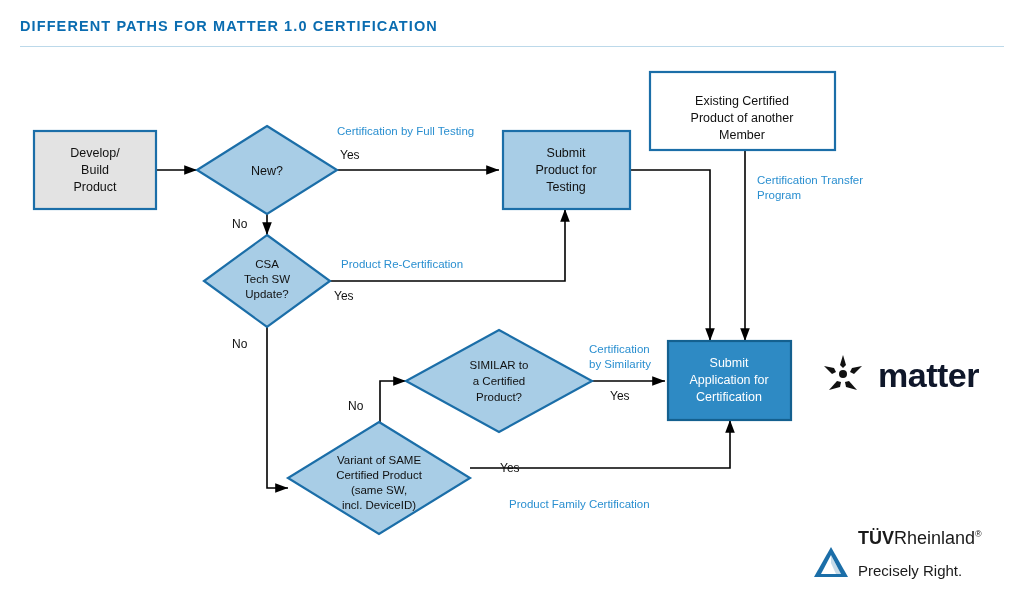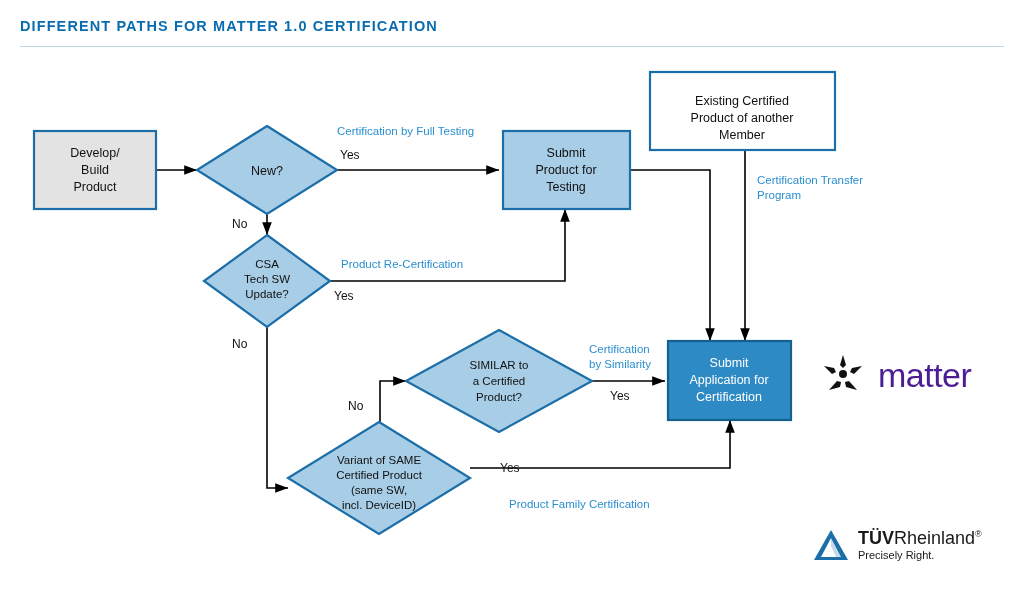--- a/index.html
+++ b/index.html
@@ -98,50 +98,51 @@
     position: absolute;
     left: 820px;
     top: 352px;
     display: flex;
     align-items: center;
     gap: 12px;
   }
   #matter-word {
     font-family: "Liberation Sans", sans-serif;
     font-size: 34px;
-    color: #4c1d95;
+    color: #0f172a;
     letter-spacing: -0.5px;
+    font-weight: bold;
   }
   #tuv-logo {
     position: absolute;
     left: 812px;
     top: 528px;
     display: flex;
-    align-items: flex-start;
+    align-items: flex-end;
     gap: 8px;
   }
   #tuv-text-wrap {
     display: flex;
     flex-direction: column;
     line-height: 1.15;
   }
   #tuv-line1 {
     font-size: 18px;
     color: #1a1a1a;
   }
   #tuv-line1 b {
     font-weight: bold;
   }
   #tuv-line1 sup {
     font-size: 9px;
   }
   #tuv-line2 {
-    font-size: 11px;
+    font-size: 15px;
     color: #1a1a1a;
-    margin-top: 0;
+    margin-top: 13px;
   }
 </style>
 </head>
 <body>
 
 <div id="page">
 
   <div id="title">DIFFERENT PATHS FOR MATTER 1.0 CERTIFICATION</div>
   <div id="title-rule"></div>
 

